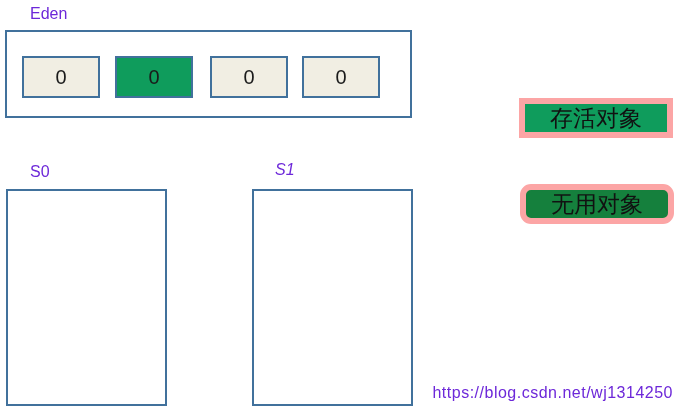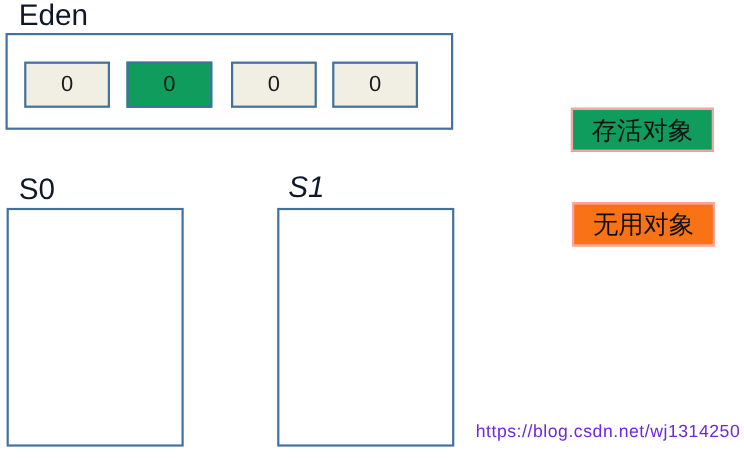--- a/index.html
+++ b/index.html
@@ -10,24 +10,25 @@
   }
   .canvas {
     position: relative;
     width: 676px;
     height: 416px;
     background: #ffffff;
     overflow: hidden;
   }
   .region-label {
     position: absolute;
-    font-size: 27px;
-    color: #0f172a;
+    font-size: 16px;
+    color: #6d28d9;
     line-height: 24px;
     white-space: nowrap;
+    margin-left: 13px;
   }
   .eden-box {
     position: absolute;
     left: 5px;
     top: 30px;
     width: 407px;
     height: 88px;
     border: 2px solid #41719c;
     background: #ffffff;
     box-sizing: border-box;
@@ -57,40 +58,41 @@
     width: 161px;
     height: 217px;
     border: 2px solid #41719c;
     background: #ffffff;
     box-sizing: border-box;
   }
   .s0 { left: 6px; }
   .s1 { left: 252px; }
   .legend-box {
     position: absolute;
-    width: 130px;
+    width: 154px;
     height: 40px;
-    border: 2px solid #fca5a5;
+    border: 6px solid #fca5a5;
     box-sizing: border-box;
     display: flex;
     align-items: center;
     justify-content: center;
     font-size: 23px;
     color: #111111;
     white-space: nowrap;
   }
   .legend-live {
     left: 519px;
     top: 98px;
     background: #0f9c5c;
   }
   .legend-dead {
     left: 520px;
     top: 184px;
-    background: #f97316;
+    background: #15803d;
+    border-radius: 11px;
   }
   .watermark {
     position: absolute;
     right: 3px;
     top: 384px;
     font-size: 16px;
     color: #6d28d9;
     letter-spacing: 0.5px;
     white-space: nowrap;
   }

